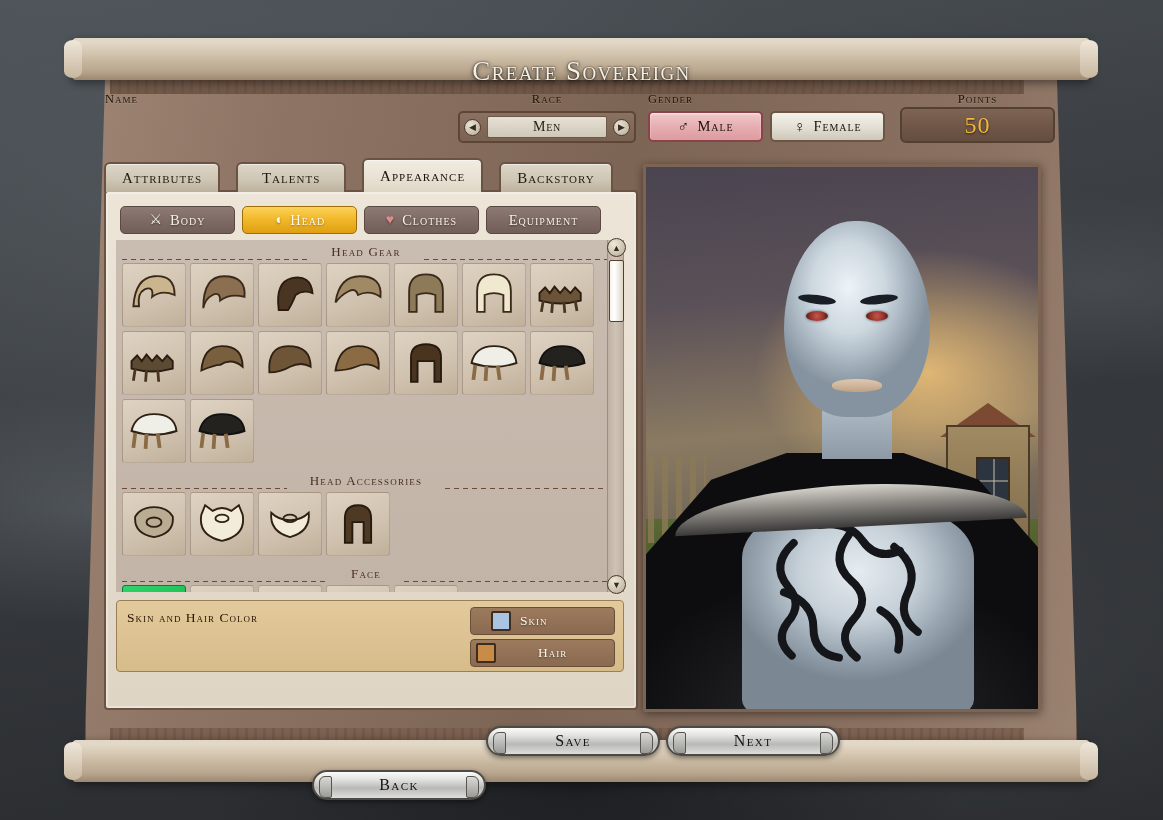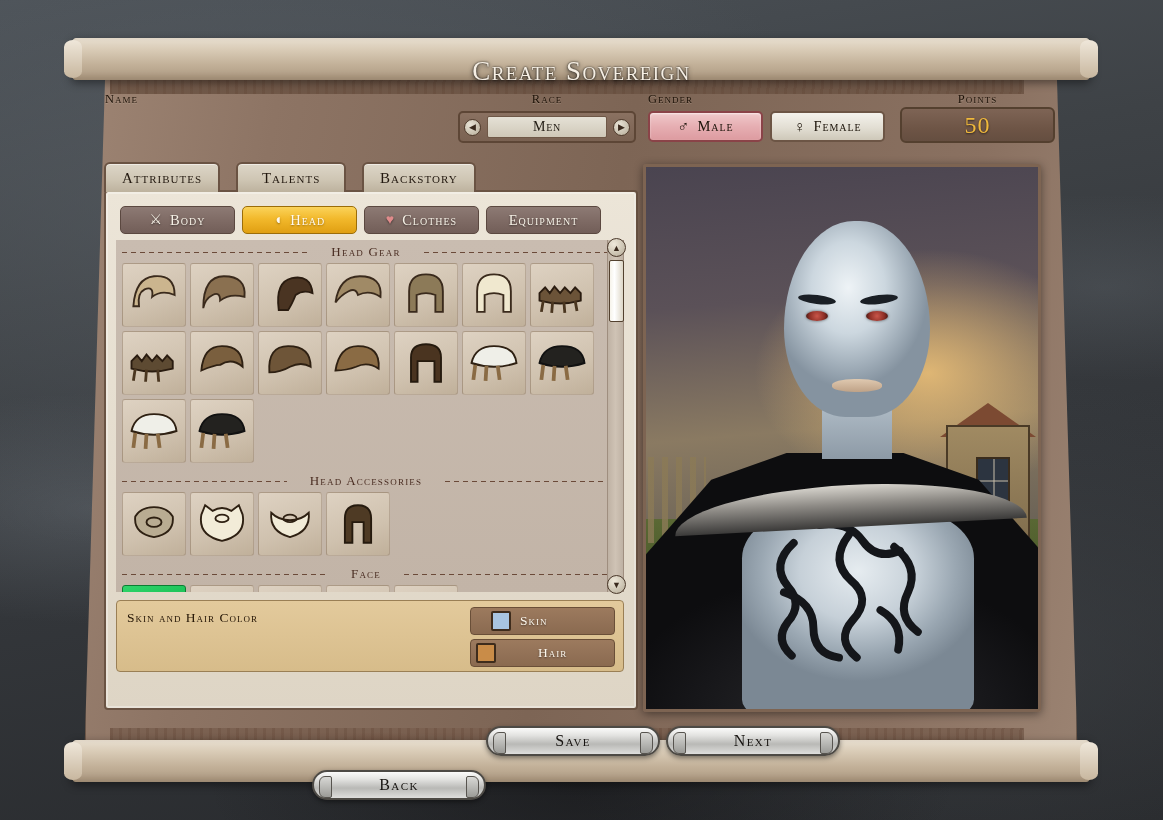--- a/index.html
+++ b/index.html
@@ -192,21 +192,21 @@
     text-shadow: 0 1px 2px rgba(120,80,0,0.7);
   }
   .subtab-ico { font-size:14px; line-height:1; }
 
   .scrollarea {
     position:absolute; left:10px; top:48px; width:500px; height:352px;
     background: linear-gradient(180deg,#c9bcb0,#c2b4a7);
     overflow:hidden;
   }
   .sec-head {
-    display:flex; align-items:center; gap:23px; padding:4px 6px 3px 6px;
+    display:flex; align-items:flex-end; gap:23px; padding:4px 6px 3px 6px;
     color:#4a2d22; font-size:13px; font-variant:small-caps; letter-spacing:1.2px;font-family:Liberation Serif, serif;
   }
   .sec-rule { flex:1; height:1px;
     background: repeating-linear-gradient(90deg, #6b4a39 0 5px, rgba(0,0,0,0) 5px 9px); }
   .grid { display:flex; flex-wrap:wrap; gap:4px; padding:0 6px 6px 6px; }
   .cell {
     width:64px; height:64px; border-radius:3px;
     background: linear-gradient(160deg,#ded2c2 0%, #cfc1ae 60%, #c0b09a 100%);
     border:1px solid rgba(120,98,78,0.35);
     display:flex; align-items:center; justify-content:center;
@@ -407,20 +407,21 @@
 
   <div class="points-wrap">
     <div class="fieldlabel">Points</div>
     <div class="points-box">50</div>
   </div>
 </div>
 
 <div class="tabs">
   <div class="tab">Attributes</div>
   <div class="tab">Talents</div>
+  <div class="tab active">Appearance</div>
   <div class="tab">Backstory</div>
 </div>
 
 <div class="panel">
 
   <div class="subtabs">
     <div class="subtab">
       <span class="subtab-ico">⚔</span>
       <span>Body</span>
     </div>

